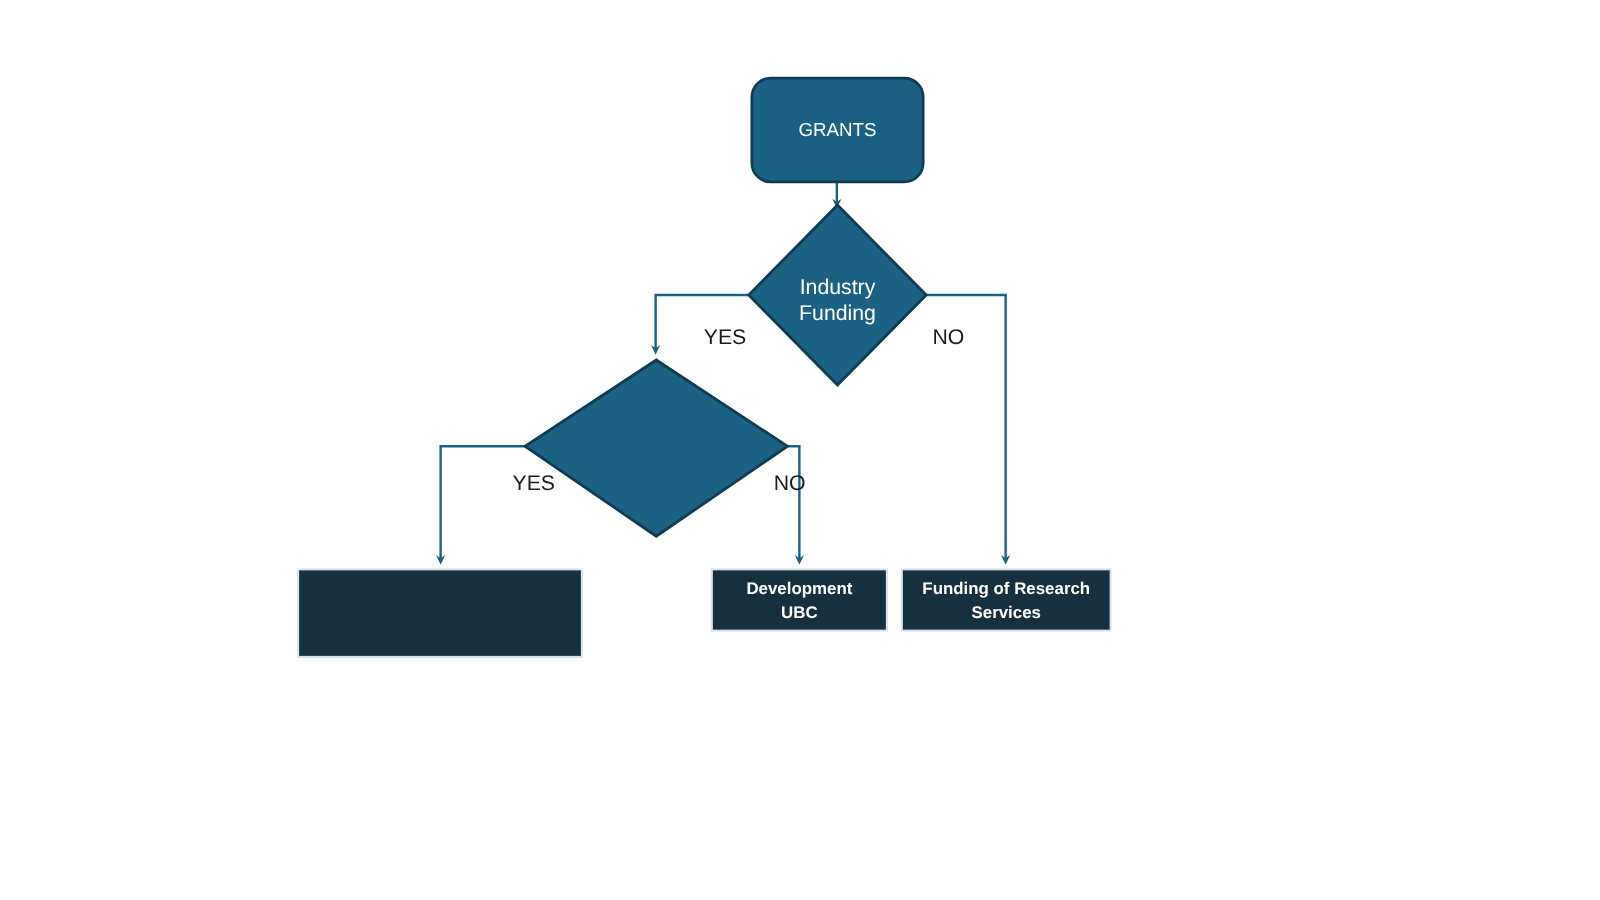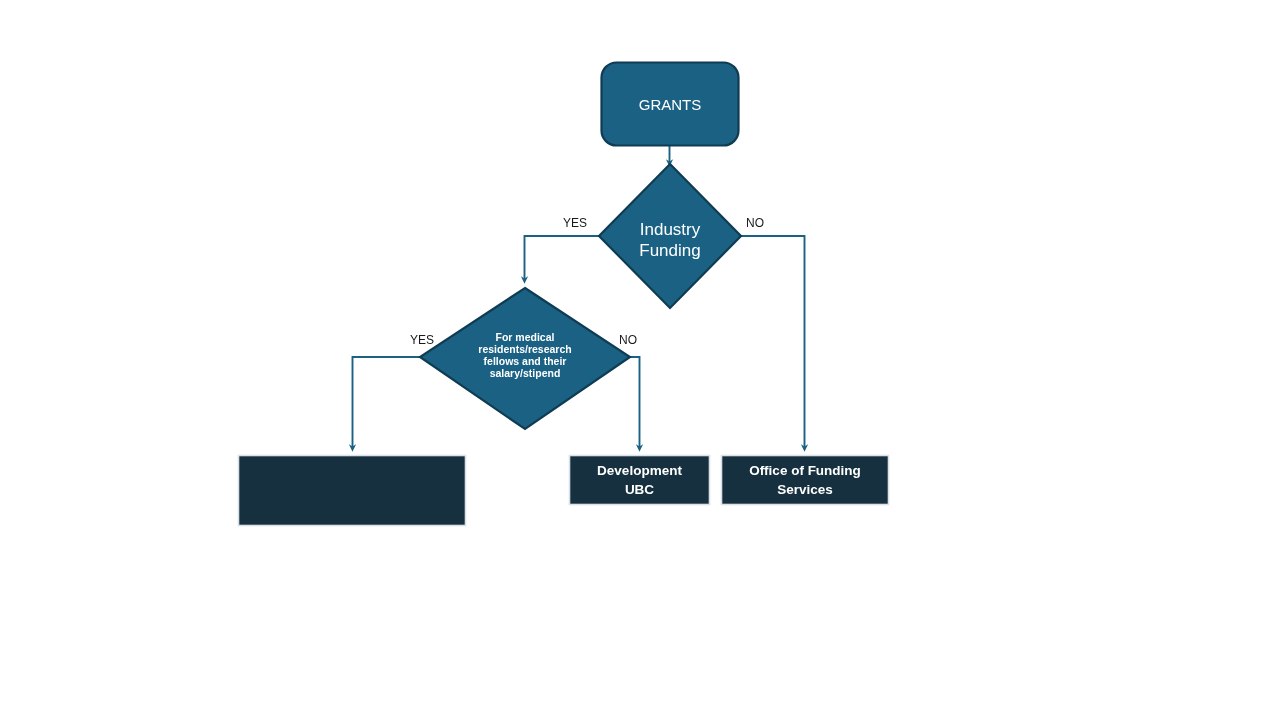--- a/index.html
+++ b/index.html
@@ -72,23 +72,24 @@
     top: 461px;
     width: 139px;
   }
   .label-term-3 {
     left: 722px;
     top: 461px;
     width: 166px;
   }
   .edge-label {
     position: absolute;
-    font-size: 12px;
+    font-size: 17px;
     color: #1a1a1a;
     white-space: nowrap;
+    margin-top: 44px;
   }
   .yes-1 { left: 563px; top: 216px; }
   .no-1  { left: 746px; top: 216px; }
   .yes-2 { left: 410px; top: 333px; }
   .no-2  { left: 619px; top: 333px; }
 </style>
 </head>
 <body>
 
 <div id="canvas">
@@ -143,30 +144,26 @@
     <g>
       <rect x="721.5" y="455.5" width="167" height="49" fill="#16303f" stroke="#d9e2e8" stroke-width="1.6"></rect>
     </g>
   </svg>
 
   <div class="node-label label-grants">GRANTS</div>
 
   <div class="node-label label-decision-1">Industry
 Funding</div>
 
-  <div class="node-label label-decision-2">For medical
-residents/research
-fellows and their
-salary/stipend</div>
 
 
   <div class="node-label label-terminal label-term-2">Development
 UBC</div>
 
-  <div class="node-label label-terminal label-term-3">Office of Funding
+  <div class="node-label label-terminal label-term-3">Funding of Research
 Services</div>
 
   <div class="edge-label yes-1">YES</div>
 
   <div class="edge-label no-1">NO</div>
 
   <div class="edge-label yes-2">YES</div>
 
   <div class="edge-label no-2">NO</div>
 

